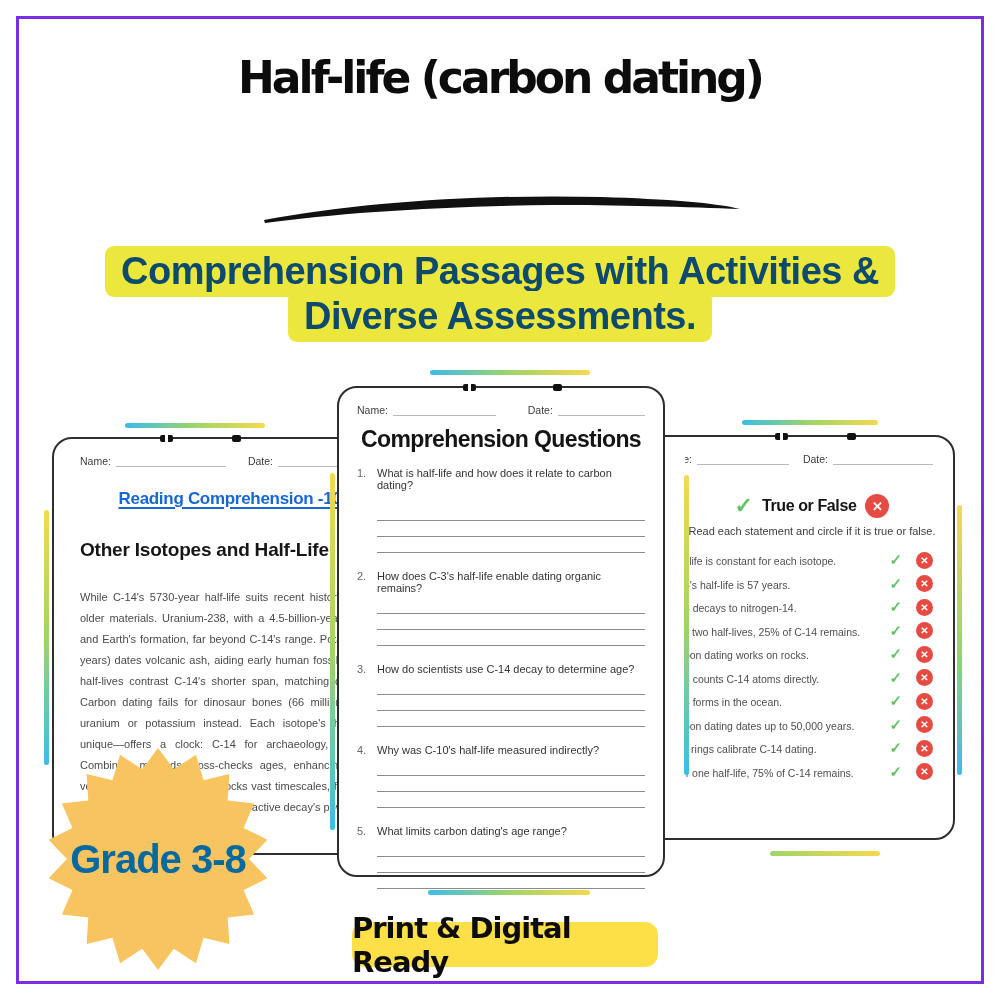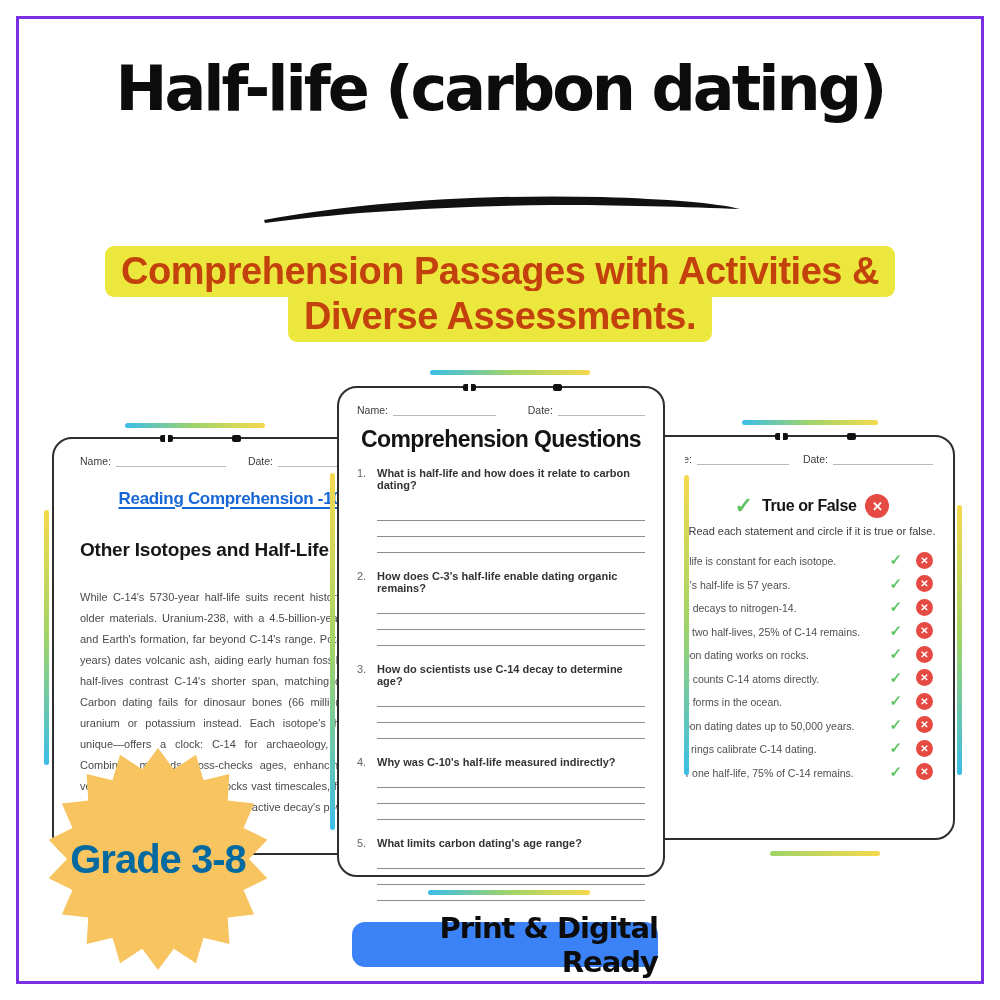--- a/index.html
+++ b/index.html
@@ -2,25 +2,25 @@
 <html><head>
 <meta charset="utf-8">
 <style>
   html,body{margin:0;padding:0;background:#fff;}
   .canvas{position:relative;width:1000px;height:1000px;background:#ffffff;overflow:hidden;
           font-family:"Liberation Sans",sans-serif;color:#222;}
   .border-frame{position:absolute;inset:16px;border:3px solid #7b2fe2;pointer-events:none;z-index:50;}
 
   
   .main-title{position:absolute;top:52px;left:0;right:0;margin:0;text-align:center;
-              font-family:"DejaVu Sans",sans-serif;font-size:62px;font-weight:800;
+              font-family:"DejaVu Sans",sans-serif;font-size:44px;font-weight:800;
               letter-spacing:-3px;color:#0c0c0c;}
   .swoosh{position:absolute;left:262px;top:194px;}
   .subtitle{position:absolute;top:246px;left:0;right:0;text-align:center;z-index:6;}
-  .subtitle .hl{display:inline-block;background:#ece73c;color:#c2410c;font-size:38px;
+  .subtitle .hl{display:inline-block;background:#ece73c;color:#0c4a6e;font-size:38px;
                 font-weight:800;letter-spacing:-0.5px;padding:4px 16px;border-radius:9px;}
   .subtitle .row2{margin-top:-6px;}
 
   
   .hline{position:absolute;height:5px;border-radius:3px;z-index:5;
          background:linear-gradient(90deg,#3bbde9,#9fd468,#f6d94d);}
   .hl-left{left:125px;top:423px;width:140px;}
   .hl-center{left:430px;top:370px;width:160px;}
   .hl-right{left:742px;top:420px;width:136px;}
   .hl-center-b{left:428px;top:890px;width:162px;}
@@ -63,21 +63,21 @@
   .passage{margin-top:26px;width:368px;font-size:11px;line-height:21px;color:#4a4a4a;
            text-align:justify;}
 
   
   .cq-title{margin:10px 0 0;text-align:center;font-size:23px;font-weight:800;
             letter-spacing:-0.6px;color:#141414;}
   .q-list{margin-top:14px;}
   .q-block{margin-bottom:17px;}
   .q-head{display:flex;font-size:11px;}
   .q-num{width:20px;color:#666;flex:none;}
-  .q-text{font-weight:700;color:#333;}
+  .q-text{font-weight:400;color:#333;}
   .a-lines{margin-left:20px;margin-top:4px;}
   .a-line{height:15px;border-bottom:1.2px solid #8c8c8c;}
 
   
   .tf-title-row{display:flex;align-items:center;justify-content:center;gap:9px;margin-top:28px;}
   .tf-title{margin:0;font-size:16px;font-weight:800;letter-spacing:-0.4px;color:#141414;white-space:nowrap;}
   .check{color:#5ec463;font-weight:800;}
   .check.big{font-size:22px;}
   .xcircle{display:inline-flex;align-items:center;justify-content:center;background:#e54b42;
            color:#fff;border-radius:50%;font-weight:800;font-style:normal;flex:none;}
@@ -88,24 +88,24 @@
   .tf-clip{flex:1;overflow:hidden;white-space:nowrap;}
   .tf-text{display:inline-block;margin-left:-18px;font-size:10.5px;color:#4e4e4e;white-space:nowrap;}
   .tf-row .check{font-size:15px;margin-right:14px;}
   .tf-row .xcircle{width:17px;height:17px;font-size:10px;margin-right:6px;}
 
   
   .badge{position:absolute;left:47px;top:748px;width:222px;height:222px;z-index:40;}
   .badge svg{position:absolute;inset:0;}
   .badge-label{position:absolute;inset:0;display:flex;align-items:center;justify-content:center;
                font-size:40px;font-weight:800;letter-spacing:-1px;color:#0369a1;}
-  .footer-pill{position:absolute;left:352px;top:922px;width:306px;height:45px;background:#3b82f6;
+  .footer-pill{position:absolute;left:352px;top:922px;width:306px;height:45px;background:#fde047;
                border-radius:13px;display:flex;align-items:center;justify-content:center;
                font-family:"DejaVu Sans",sans-serif;font-size:29px;font-weight:800;
-               letter-spacing:-1px;color:#0c0c0c;z-index:6;text-align:right;}
+               letter-spacing:-1px;color:#0c0c0c;z-index:6;}
 </style>
 </head>
 <body>
 
 <div class="canvas">
   <div class="border-frame"></div>
 
   <h1 class="main-title">Half-life (carbon dating)</h1>
 
   <svg class="swoosh" width="480" height="32" viewBox="0 0 480 32">

